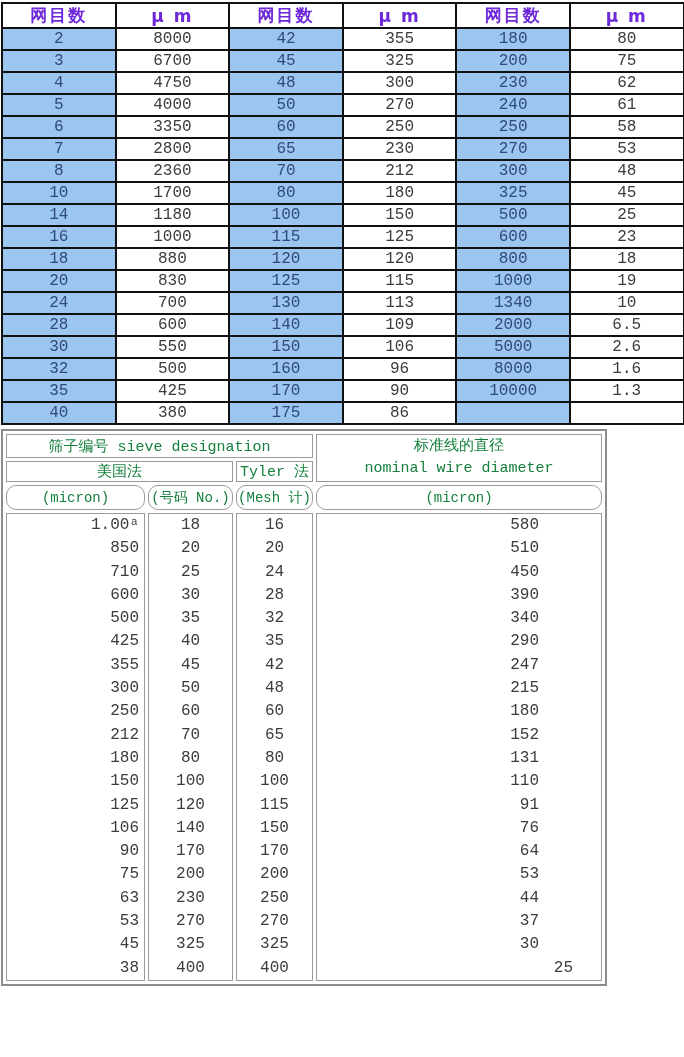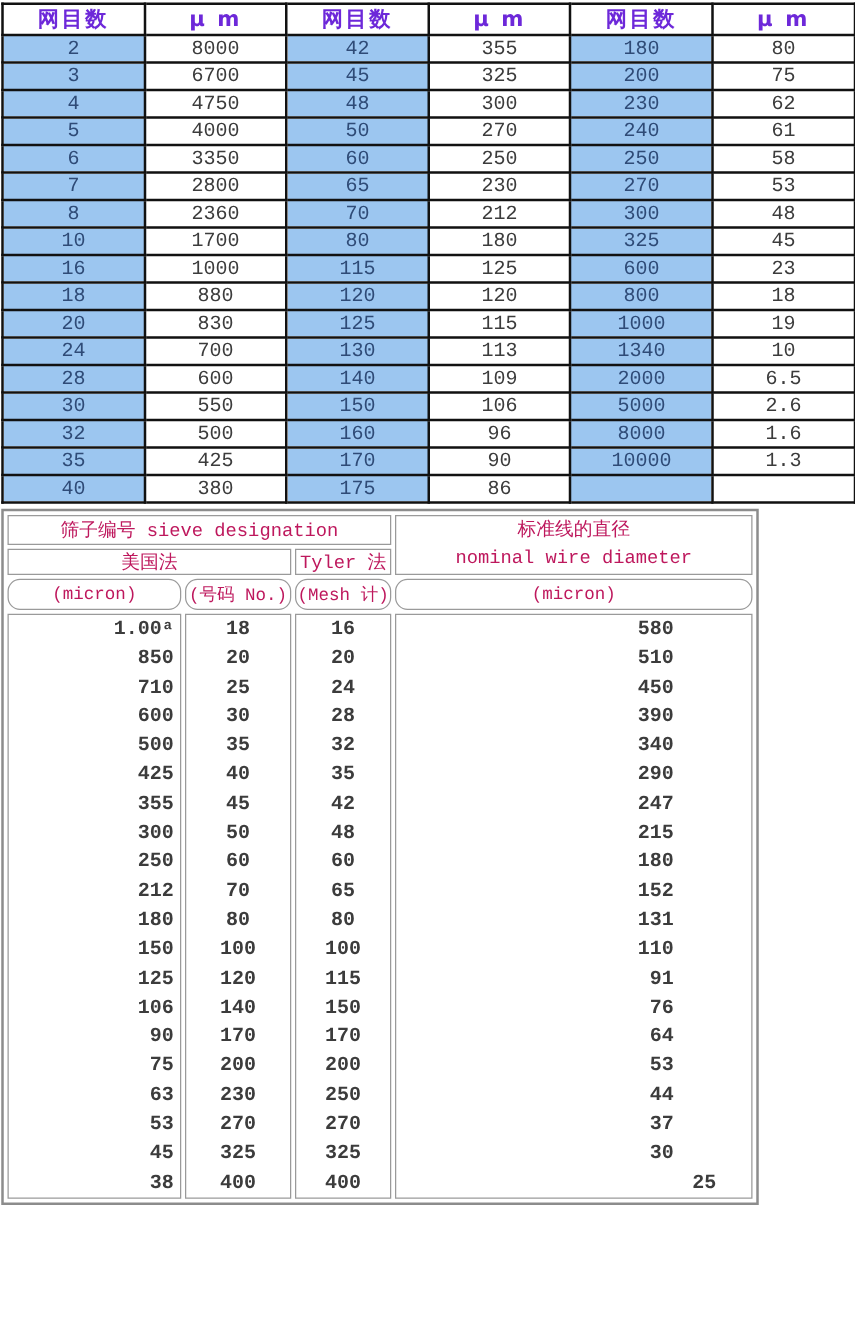--- a/index.html
+++ b/index.html
@@ -58,37 +58,36 @@
     width: 602px;
     border-collapse: separate;
   }
   table.bt-head { border-spacing: 3px 3px; }
   table.bt-body { border-spacing: 3px 0; margin-bottom: 3px; }
 
   table.bt-head td {
     border: 1px solid #9a9a9a;
     text-align: center;
     vertical-align: middle;
-    color: #be185d;
+    color: #15803d;
     padding: 0;
     overflow: hidden;
     white-space: nowrap;
     font-family: "Liberation Mono", "DejaVu Sans Mono", "DejaVu Sans", monospace;
   }
   tr.bt-h1 td { height: 24px; font-size: 15px; }
   tr.bt-h2 td { height: 17px; font-size: 15px; }
   tr.bt-h3 td { height: 25px; font-size: 14px; border-radius: 10px; }
   td.wire-head { height: 54px; font-size: 15px; line-height: 22px; }
 
   table.bt-body td.colcell {
     border: 1px solid #9a9a9a;
     vertical-align: top;
     padding: 0;
     overflow: hidden;
-    font-weight: bold;
   }
   .line {
     height: 23.3px;
     line-height: 23.3px;
     font-family: "Liberation Mono", "DejaVu Sans Mono", "DejaVu Sans", monospace;
     font-size: 16px;
     color: #3c3c3c;
     white-space: nowrap;
   }
   .c1 .line { text-align: right; padding-right: 5px; }
@@ -176,20 +175,28 @@
         <td class="mesh">300</td>
         <td class="um">48</td>
       </tr>
       <tr>
         <td class="mesh">10</td>
         <td class="um">1700</td>
         <td class="mesh">80</td>
         <td class="um">180</td>
         <td class="mesh">325</td>
         <td class="um">45</td>
+      </tr>
+      <tr>
+        <td class="mesh">14</td>
+        <td class="um">1180</td>
+        <td class="mesh">100</td>
+        <td class="um">150</td>
+        <td class="mesh">500</td>
+        <td class="um">25</td>
       </tr>
       <tr>
         <td class="mesh">16</td>
         <td class="um">1000</td>
         <td class="mesh">115</td>
         <td class="um">125</td>
         <td class="mesh">600</td>
         <td class="um">23</td>
       </tr>
       <tr>

